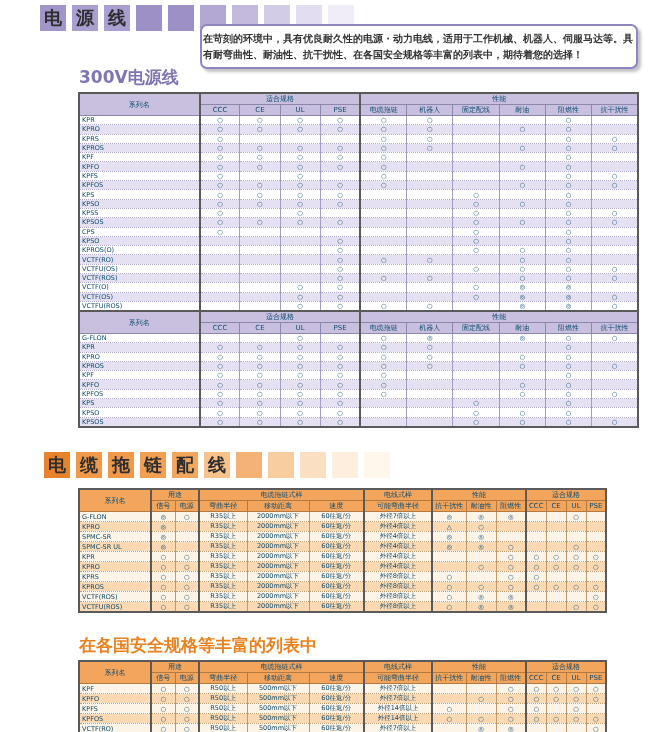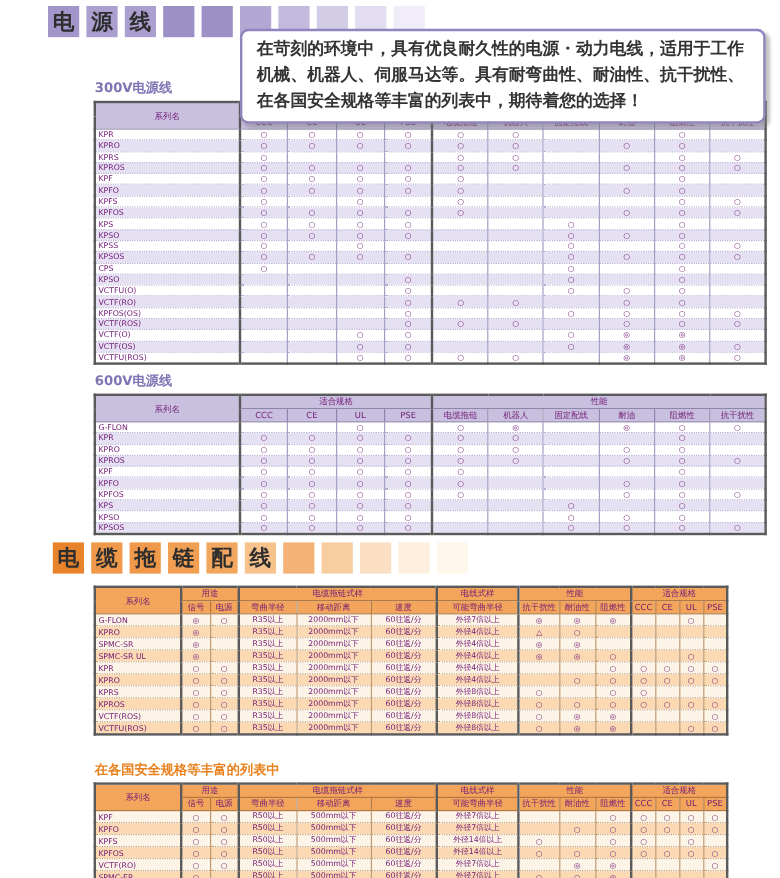--- a/index.html
+++ b/index.html
@@ -10,33 +10,33 @@
   .banner { position:absolute; display:flex; gap:6px; z-index:1; }
   .banner .sq { width:26px; height:26px; flex:0 0 26px; display:flex; align-items:center; justify-content:center;
                 font-size:18px; font-weight:bold; color:#2e2e2e; }
   #banner-power { left:40px; top:5px; }
   #banner-drag  { left:44px; top:452px; }
 
   
   .intro-box { position:absolute; left:200px; top:24px; width:438px; z-index:2;
                background:#fff; border:2px solid #9185bf; border-radius:7px;
                box-shadow:3px 3px 3px rgba(120,120,120,.45);
-               padding:5px 12px; font-size:14px; line-height:1.55; color:#333; font-weight:bold; }
+               padding:5px 1px; font-size:10px; line-height:1.55; color:#333; font-weight:bold; }
 
   section { position:absolute; left:78px; }
   #sec-300 { top:66px;  width:561px; }
   #sec-600 { top:310px; width:561px; }
   #sec-hs  { top:488px; width:528px; }
   #sec-ms  { top:634px; width:528px; }
 
-  h2 { font-size:11px; margin:0 0 3px 1px; }
+  h2 { font-size:17px; margin:0 0 3px 1px; }
   .ptitle { color:#8074b4; }
   .otitle { color:#e8821f; }
 
-  table { border-collapse:collapse; table-layout:fixed; width:100%; color:#701a75; }
+  table { border-collapse:collapse; table-layout:fixed; width:100%; color:#0c4a6e; }
   th, td { overflow:hidden; white-space:nowrap; }
   thead th { font-size:7px; font-weight:normal; height:11px; text-align:center; padding:0; }
   tbody th { font-size:6.5px; font-weight:normal; text-align:left; padding:0 2px; }
   tbody td { font-size:6.5px; text-align:center; padding:0; }
 
   
   .ptable { border:2px solid #5a5a5a; }
   .ptable thead th { background:#c9c0e0; border:1px solid #8d87ac; }
   .ptable tbody tr { height:9.3px; }
   .ptable tbody tr:nth-child(even) { background:#e6e1f2; }
@@ -284,21 +284,21 @@
             <td></td>
             <td>○</td>
             <td class="grp"></td>
             <td></td>
             <td>○</td>
             <td></td>
             <td>○</td>
             <td></td>
           </tr>
           <tr>
-            <th>VCTFU(O)</th>
+            <th>KPROS(O)</th>
             <td class="grp"></td>
             <td></td>
             <td></td>
             <td>○</td>
             <td class="grp"></td>
             <td></td>
             <td>○</td>
             <td>○</td>
             <td>○</td>
             <td></td>
@@ -310,21 +310,21 @@
             <td></td>
             <td>○</td>
             <td class="grp">○</td>
             <td>○</td>
             <td></td>
             <td>○</td>
             <td>○</td>
             <td></td>
           </tr>
           <tr>
-            <th>KPFOS(OS)</th>
+            <th>VCTFU(OS)</th>
             <td class="grp"></td>
             <td></td>
             <td></td>
             <td>○</td>
             <td class="grp"></td>
             <td></td>
             <td>○</td>
             <td>○</td>
             <td>○</td>
             <td>○</td>
@@ -379,21 +379,20 @@
             <td></td>
             <td>◎</td>
             <td>◎</td>
             <td>○</td>
           </tr>
         </tbody>
       </table>
   </section>
 
   <section id="sec-600">
-    <h2 class="ptitle">600V电源线</h2>
     <table class="ptable">
         <colgroup>
           <col style="width: 120px;">
           <col style="width: 40px;">
           <col style="width: 40px;">
           <col style="width: 40px;">
           <col style="width: 40px;">
           <col style="width: 46px;">
           <col style="width: 46px;">
           <col style="width: 46px;">

